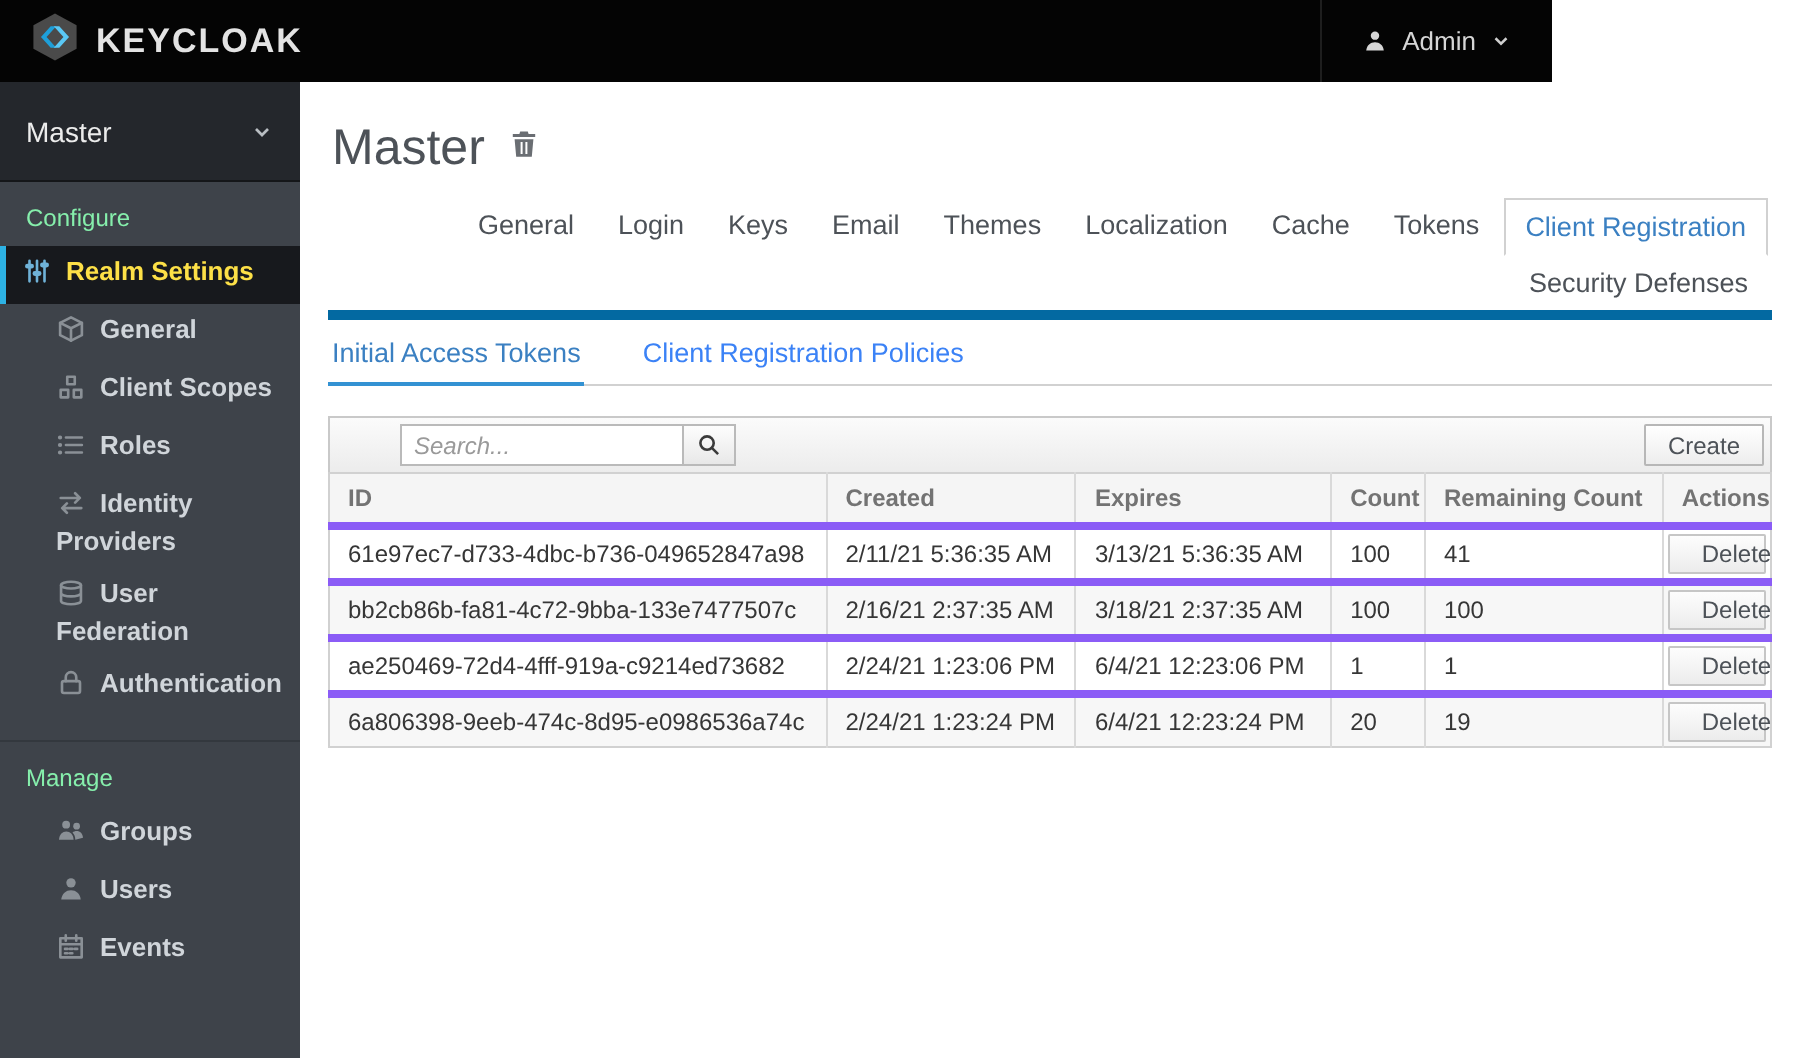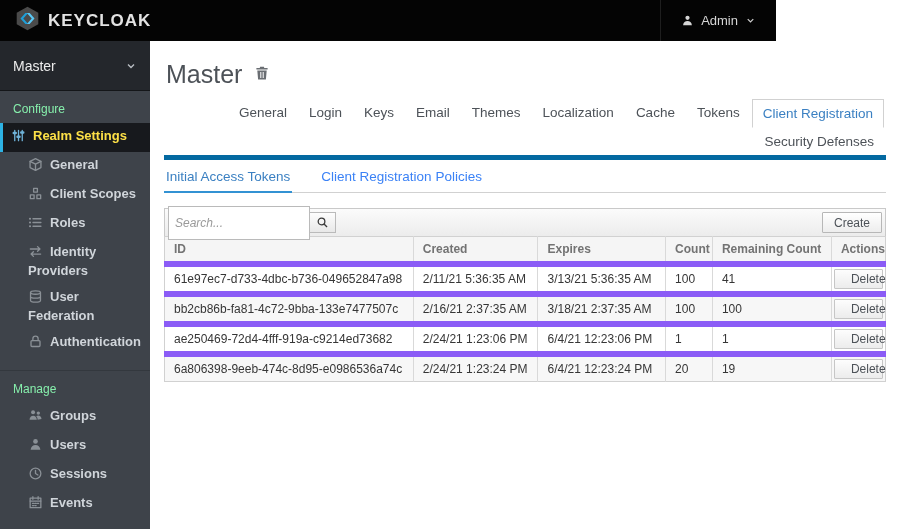--- a/index.html
+++ b/index.html
@@ -47,36 +47,36 @@
                     border:1px solid #d1d1d1; border-bottom-color:#fff; }
 
   .subtabs { list-style:none; display:flex; border-bottom:1px solid #d1d1d1; margin-top:2px; }
   .subtabs li { font-size:13.5px; color:#3b82f6; padding:7px 2px; margin-right:27px;
                 border-bottom:2px solid transparent; margin-bottom:-1px; white-space:nowrap; }
   .subtabs li.active { color:var(--link,#3b80c2); border-bottom-color:var(--subtab-underline,#3392d3); }
 
   
   .toolbar { margin-top:15px; height:29px; display:flex; align-items:center; padding:0 3px;
              background:linear-gradient(#fbfbfb,#ececec); border:1px solid #c9c9c9; }
-  .search-input { width:142px; height:34px; border:1px solid #bababa; padding:0 6px;
-                  font-size:12px; font-family:"Liberation Sans",sans-serif; color:#333; background:#fff; }
+  .search-input { width:142px; height:21px; border:1px solid #bababa; padding:0 6px;
+                  font-size:12px; font-family:"Liberation Sans",sans-serif; color:#333; background:#fff;margin-left:32px; }
   .search-input::placeholder { font-style:italic; color:#9a9a9a; }
   .search-btn { height:21px; width:27px; margin-left:-1px; border:1px solid #bababa;
                 background:linear-gradient(#fdfdfd,#e8e8e8); display:flex; align-items:center;
                 justify-content:center; color:#3a3a3a; }
   .create-btn { margin-left:auto; height:21px; padding:0 11px; font-size:12px; color:#4d5258;
                 font-family:"Liberation Sans",sans-serif;
                 border:1px solid #b7b7b7; border-radius:1px; background:linear-gradient(#fff,#ededed); }
 
   
   table { width:100%; border-collapse:collapse; margin-top:-1px; border:1px solid #d1d1d1;
           table-layout:fixed; }
   th { background:#f5f5f5; font-size:12px; font-weight:bold; color:#737373; text-align:left;
        padding:5px 9px; border-bottom:1px solid #d1d1d1; }
-  td { font-size:12px; color:#363636; padding:4px 9px; border-top:6px solid #8b5cf6; }
+  td { font-size:12px; color:#363636; padding:4px 9px; border-top:4px solid #8b5cf6; }
   th + th, td + td { border-left:1px solid #d9d9d9; }
   tbody tr:nth-child(even) { background:#f7f7f7; }
   col.c-id { width:34.5%; } col.c-created { width:17.3%; } col.c-expires { width:17.7%; }
   col.c-count { width:6.5%; } col.c-remaining { width:16.5%; } col.c-actions { width:7.5%; }
   td.actions-cell { padding:1px; }
   .delete-btn { display:block; width:calc(100% - 2px); margin:1px auto; padding:2px 16px; font-size:12px;
                 color:#4d5258; font-family:"Liberation Sans",sans-serif; text-align:center;
                 border:1px solid #c6c6c6; border-radius:1px; background:linear-gradient(#fdfdfd,#ececec); }
 </style>
 </head>
@@ -150,24 +150,20 @@
           <div class="nav-item" data-interactable="true"><span class="nav-ic" data-interactable="false"><svg width="15" height="15" viewBox="0 0 16 16" fill="currentColor" stroke="none" stroke-width="1.4" stroke-linecap="round" stroke-linejoin="round">
                 <circle cx="5.4" cy="4.6" r="2.1"></circle>
                 <circle cx="11" cy="5.4" r="1.8"></circle>
                 <path d="M1.6 12.6c.2-2.8 1.9-4.3 3.9-4.3s3.7 1.5 3.9 4.3z"></path>
                 <path d="M10.3 12.6c0-1.6-.6-2.9-1.5-3.8.6-.5 1.4-.8 2.2-.8 1.8 0 3.3 1.4 3.4 3.6z"></path>
               </svg></span><span data-interactable="false">Groups</span></div>
           <div class="nav-item" data-interactable="true"><span class="nav-ic" data-interactable="false"><svg width="15" height="15" viewBox="0 0 16 16" fill="currentColor" stroke="none" stroke-width="1.4" stroke-linecap="round" stroke-linejoin="round">
                 <circle cx="8" cy="4.7" r="2.5"></circle>
                 <path d="M2.8 13.6c.3-3.2 2.5-5 5.2-5s4.9 1.8 5.2 5z"></path>
               </svg></span><span data-interactable="false">Users</span></div>
-          <div class="nav-item" data-interactable="true"><span class="nav-ic" data-interactable="false"><svg width="15" height="15" viewBox="0 0 16 16" fill="none" stroke="currentColor" stroke-width="1.4" stroke-linecap="round" stroke-linejoin="round">
-                <circle cx="8" cy="8" r="5.7"></circle>
-                <path d="M8 4.6V8l2.6 1.6"></path>
-              </svg></span><span data-interactable="false">Sessions</span></div>
           <div class="nav-item" data-interactable="true"><span class="nav-ic" data-interactable="false"><svg width="15" height="15" viewBox="0 0 16 16" fill="none" stroke="currentColor" stroke-width="1.4" stroke-linecap="round" stroke-linejoin="round">
                 <rect x="2.3" y="3.3" width="11.4" height="10.2"></rect>
                 <path d="M2.3 6.5h11.4M5.2 1.8v2.8M10.8 1.8v2.8M4.8 9h1.3M7.4 9h1.3M10 9h1.3M4.8 11.3h1.3M7.4 11.3h1.3"></path>
               </svg></span><span data-interactable="false">Events</span></div>
         </div>
       </div>
   </div>
 
   <div class="main" data-interactable="false">
     <div class="title-row" data-interactable="false">

